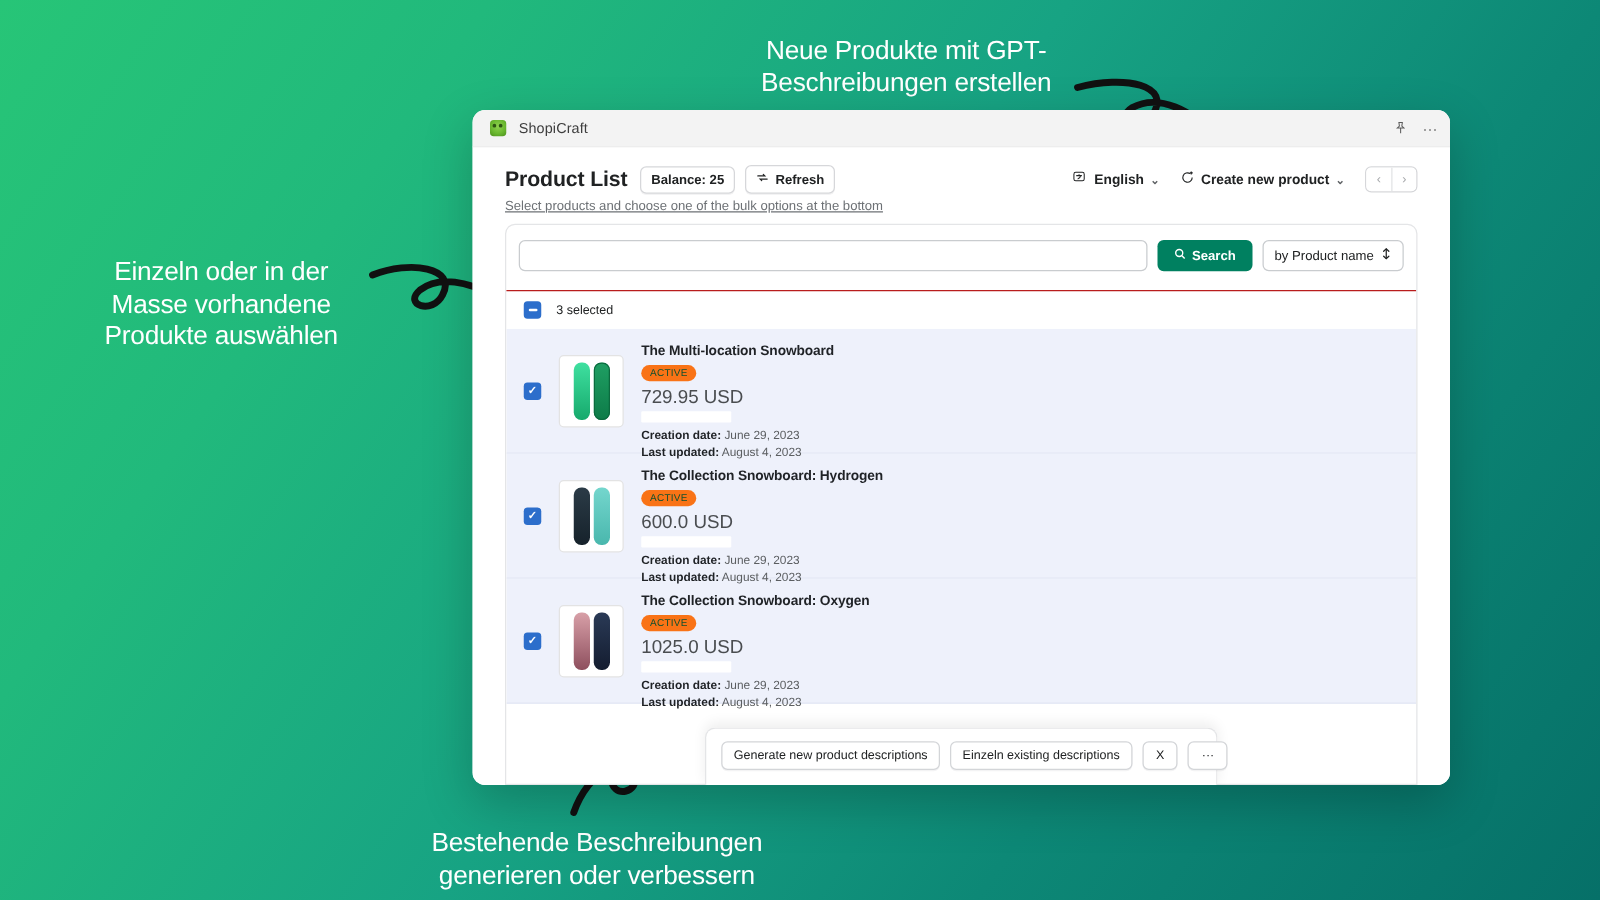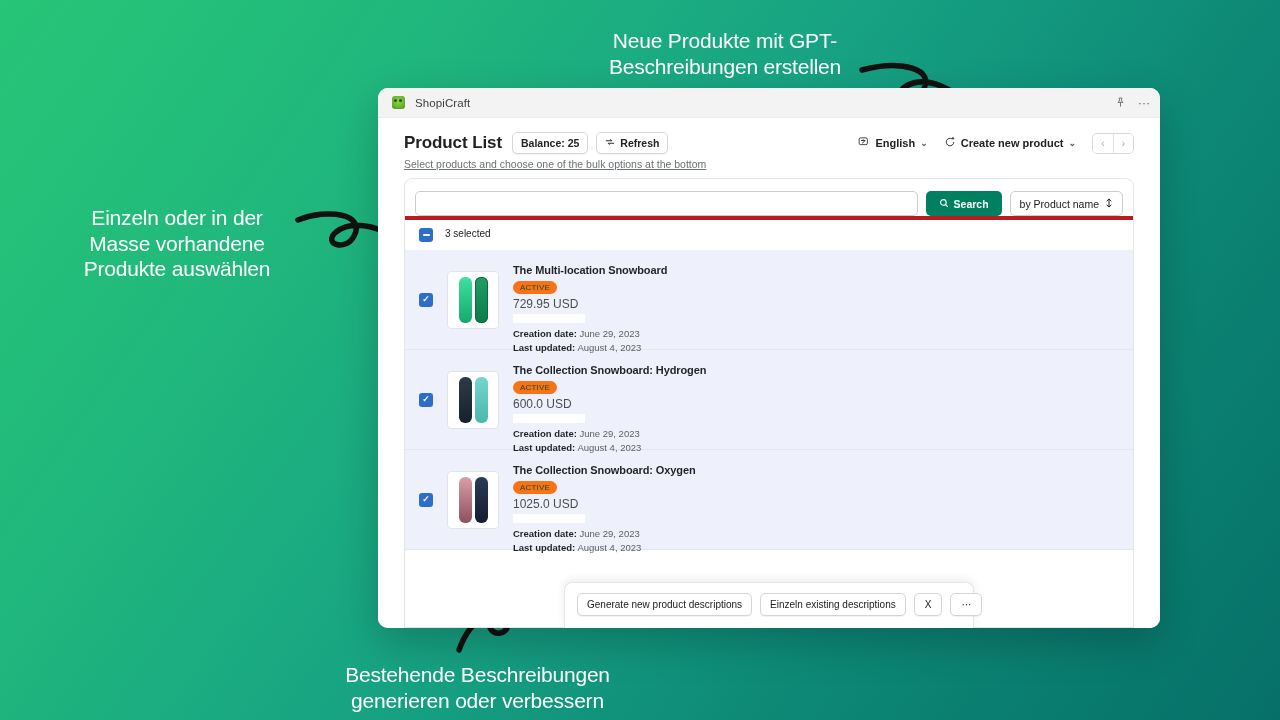--- a/index.html
+++ b/index.html
@@ -122,22 +122,22 @@
     display:inline-flex; align-items:center; gap:6px; cursor:pointer;
     font-family:"Liberation Sans", sans-serif;
   }
   .filter-row { padding:7px 10px 8px 10px; }
   .add-filter {
     display:inline-flex; align-items:center; gap:4px;
     font-size:9.5px; color:#303336; background:#f6f6f7;
     border:1px solid #e1e3e5; border-radius:10px; padding:3px 9px; cursor:pointer;
   }
   .select-row {
-    display:flex; gap:12px;
-    padding:8px 10px 8px 14px; border-top:4px solid #b91c1c;
+    display:flex; align-items:center; gap:12px;
+    padding:8px 10px 8px 14px; border-top:1px solid #b91c1c;margin-top:15px;
   }
   .cb {
     width:14px; height:14px; border-radius:3px; background:#2c6ecb;
     display:flex; align-items:center; justify-content:center;
     color:#fff; font-size:10px; line-height:1; cursor:pointer; flex:0 0 14px;
   }
   .cb.dash::after { content:""; width:7px; height:1.8px; background:#fff; border-radius:1px; }
   .cb.check::after { content:"✓"; font-size:9px; font-weight:700; }
   .sel-count { font-size:10px; color:#202223; }
 
@@ -155,21 +155,21 @@
     overflow:hidden;
   }
   .board { width:13px; height:46px; border-radius:6px; }
   .pinfo { flex:1; min-width:0; }
   .pname { font-size:11px; font-weight:700; color:#1f2226; letter-spacing:-0.1px;margin-top:20px; }
   .badge {
     display:inline-block; margin-top:5px;
     font-size:8px; font-weight:400; letter-spacing:0.2px;
     color:#10502f; background:#f97316; border-radius:9px; padding:2px 7px;
   }
-  .price { font-size:12px; color:#4a4d50; margin-top:3px; }
+  .price { font-size:15px; color:#4a4d50; margin-top:3px; }
   .redact { width:72px; height:9px; background:#fff; border-radius:1px; margin-top:3px; }
   .dates { margin-top:4px; font-size:9.5px; color:#5b5e61; line-height:1.45; }
   .dates b { color:#1f2226; font-weight:700; }
 
   
   .bulkbar {
     position:absolute; left:186px; bottom:0; width:410px;
     background:#fff; border:1px solid #e4e5e7; border-bottom:none;
     border-radius:8px 8px 0 0;
     box-shadow:0 -3px 10px rgba(0,0,0,0.07);

